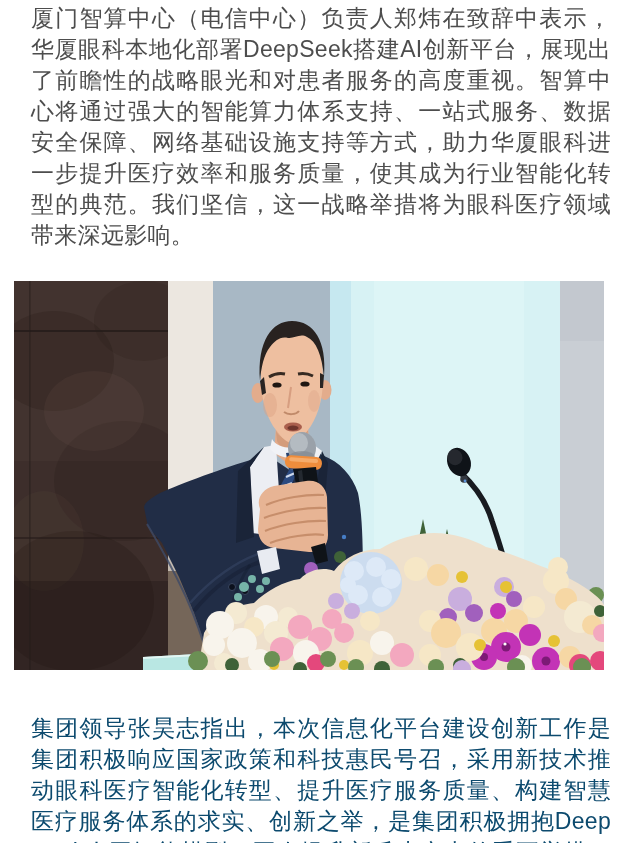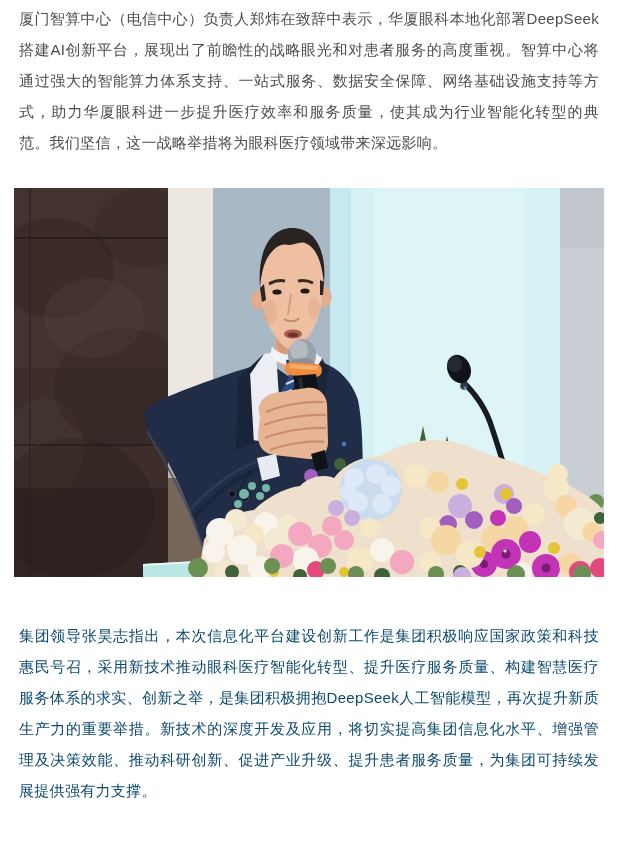--- a/index.html
+++ b/index.html
@@ -2,23 +2,23 @@
 <html><head>
 <meta charset="utf-8">
 <style>
   html, body { margin: 0; padding: 0; background: #ffffff; }
   body {
     width: 618px;
     font-family: "Liberation Sans", "DejaVu Sans", sans-serif;
   }
   .article { width: 618px; padding-bottom: 6px; }
   .para {
-    margin: 0 19px;
+    margin: 0 31px;
     width: 580px;
-    font-size: 15px;
+    font-size: 23px;
     line-height: 31px;
     letter-spacing: 0.3px;
     color: #4d4d4d;
     text-align: justify;
     text-justify: inter-ideograph;
     word-break: break-all;
   }
   .para-1 { padding-top: 3px; }
   .para-2 { margin-top: 43px; }
   .photo-wrap {

